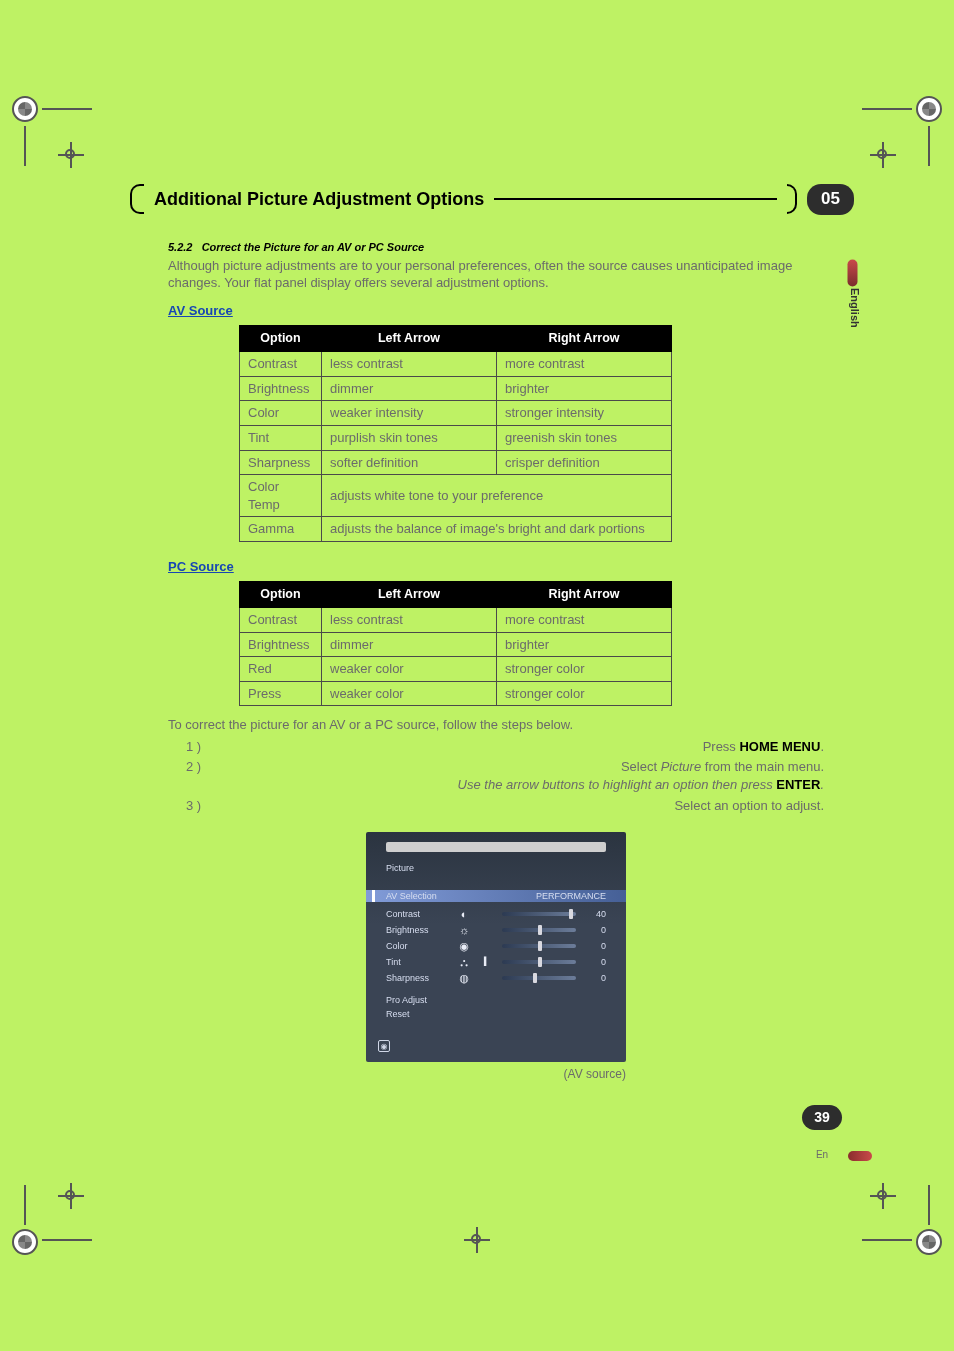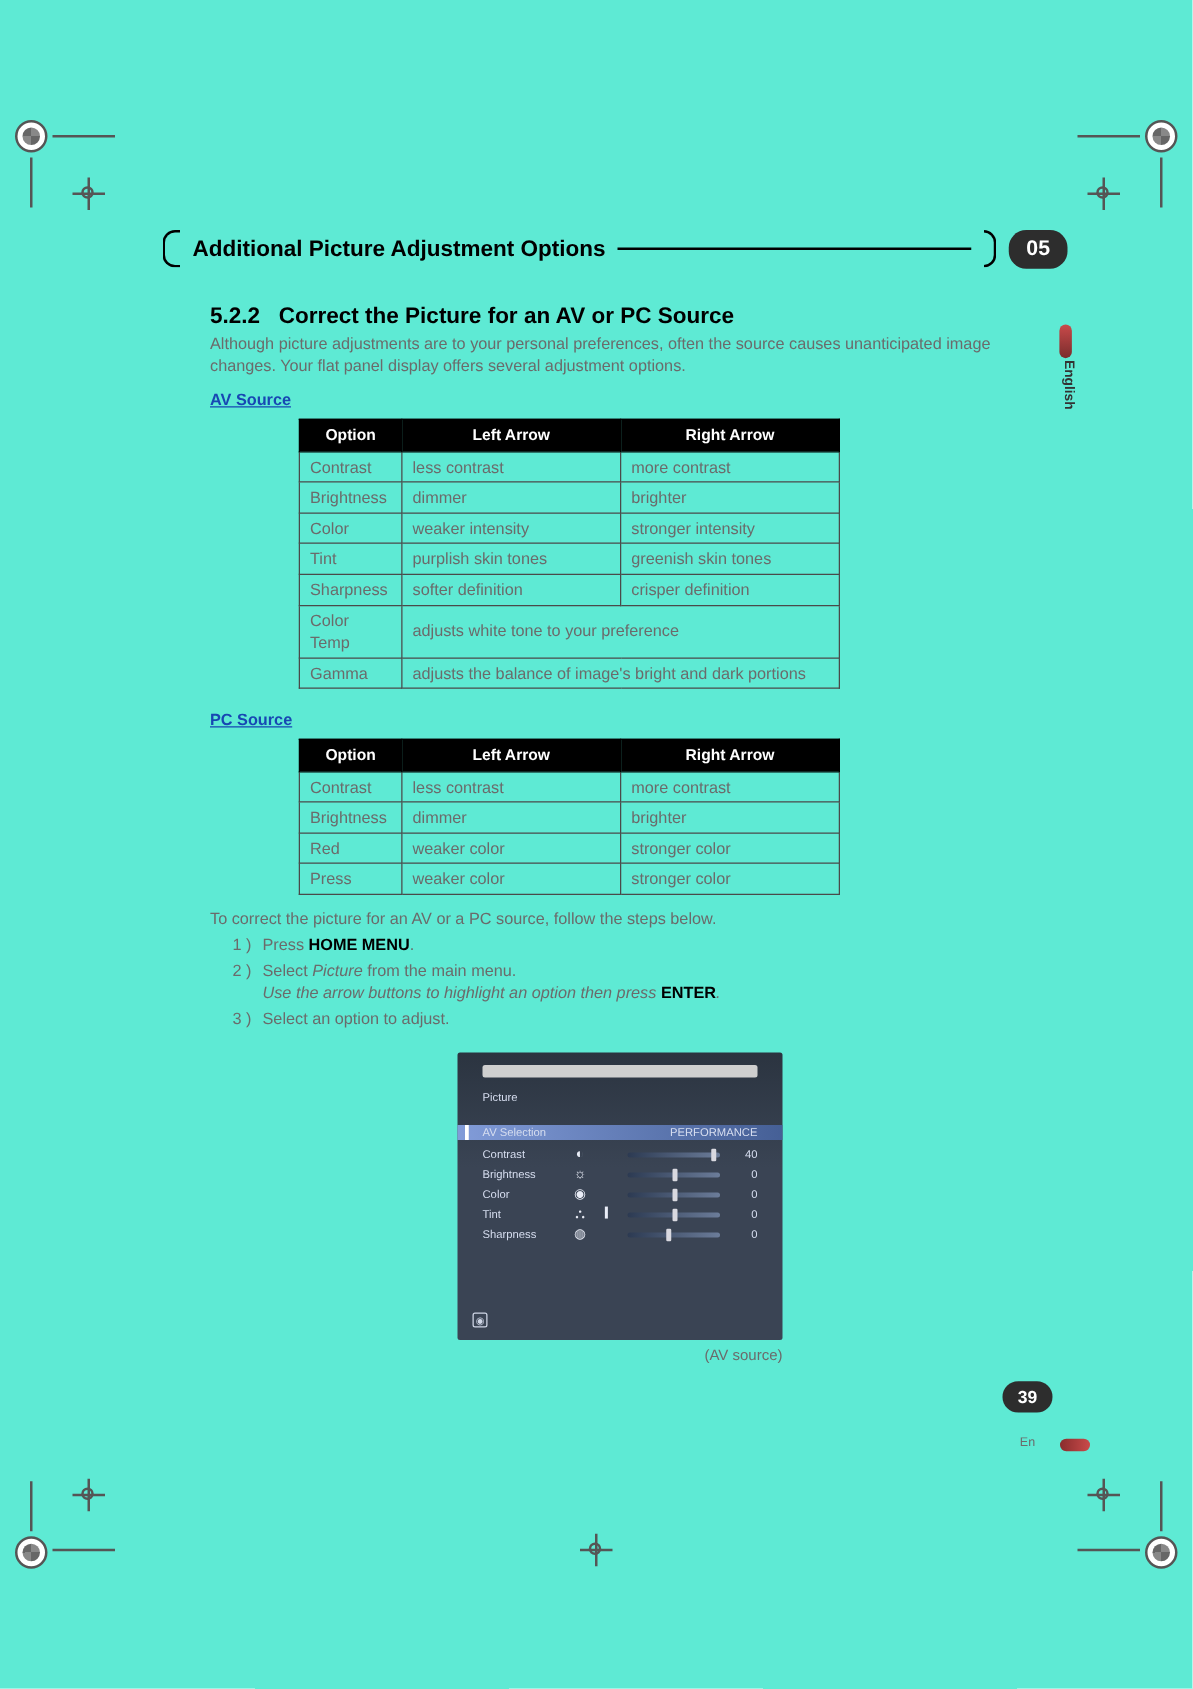--- a/index.html
+++ b/index.html
@@ -20,21 +20,21 @@
     margin: 0; padding: 0;
     background: #fff;
     font-family: Arial, Helvetica, sans-serif;
     color: var(--text-gray);
   }
   .page {
     position: relative;
     width: var(--page-w);
     height: var(--page-h);
     margin: 0 auto;
-    background: #5eead4;
+    background: #bef264;
     overflow: hidden;
     font-size: 13px;
     line-height: 1.35;
   }
 
   
   .reg {
     position: absolute; width: 80px; height: 80px;
     pointer-events: none;
   }
@@ -114,21 +114,21 @@
     position: absolute; right: 92px; top: 288px;
     font-size: 11px; font-weight: bold; color: #333;
     writing-mode: vertical-rl;
   }
 
   
   .content {
     position: absolute; left: 168px; right: 130px; top: 240px;
   }
   .sec-title {
-    font-size: 18px; font-weight: bold; color: #000;
+    font-size: 11px; font-weight: bold; font-style: italic; color: #000;
     margin-bottom: 2px;
   }
   .para { color: var(--text-gray); margin: 0 0 4px 0; }
   .src-label {
     color: var(--link-blue); font-weight: bold; text-decoration: underline;
     margin: 6px 0 4px 0; display: inline-block; font-size: 13px;
   }
 
   table.opt {
     border-collapse: collapse;
@@ -145,21 +145,21 @@
     border: 1px solid var(--table-border);
     padding: 3px 8px;
     color: var(--text-gray);
   }
   table.opt .c-opt { width: 82px; }
   table.opt .c-l   { width: 175px; }
   table.opt .c-r   { width: 175px; }
 
   .steps-intro { margin-top: 6px; }
   ol.steps { list-style: none; padding: 0; margin: 4px 0 0 18px; counter-reset: step; }
-  ol.steps li { margin: 3px 0; padding-left: 24px; position: relative; }
+  ol.steps li { margin: 3px 0; padding-left: 24px; position: relative; text-align: right; }
   ol.steps li::before {
     counter-increment: step;
     content: counter(step) " )";
     position: absolute; left: 0; color: var(--text-gray);
   }
   .bold { font-weight: bold; color: #000; }
   .ital { font-style: italic; }
 
   
   .osd {
@@ -446,20 +446,28 @@
           <span class="lbl">Sharpness</span>
           <span class="icon">◍</span>
           <span class="i-ind"></span>
           <div class="slider">
               <div class="knob" style="left:42%;"></div>
             </div>
           <span class="val">0</span>
         </div>
       </div>
 
+      <div class="aux">
+        <div class="arow">
+          <span class="albl">Pro Adjust</span>
+        </div>
+        <div class="arow">
+          <span class="albl">Reset</span>
+        </div>
+      </div>
 
       <div class="corner">◉</div>
     </div>
     <div class="osd-caption">(AV source)</div>
 
   </div>
 
   <div class="pg-badge">
     <div class="bubble">39</div>
     <div class="lang">En</div>

